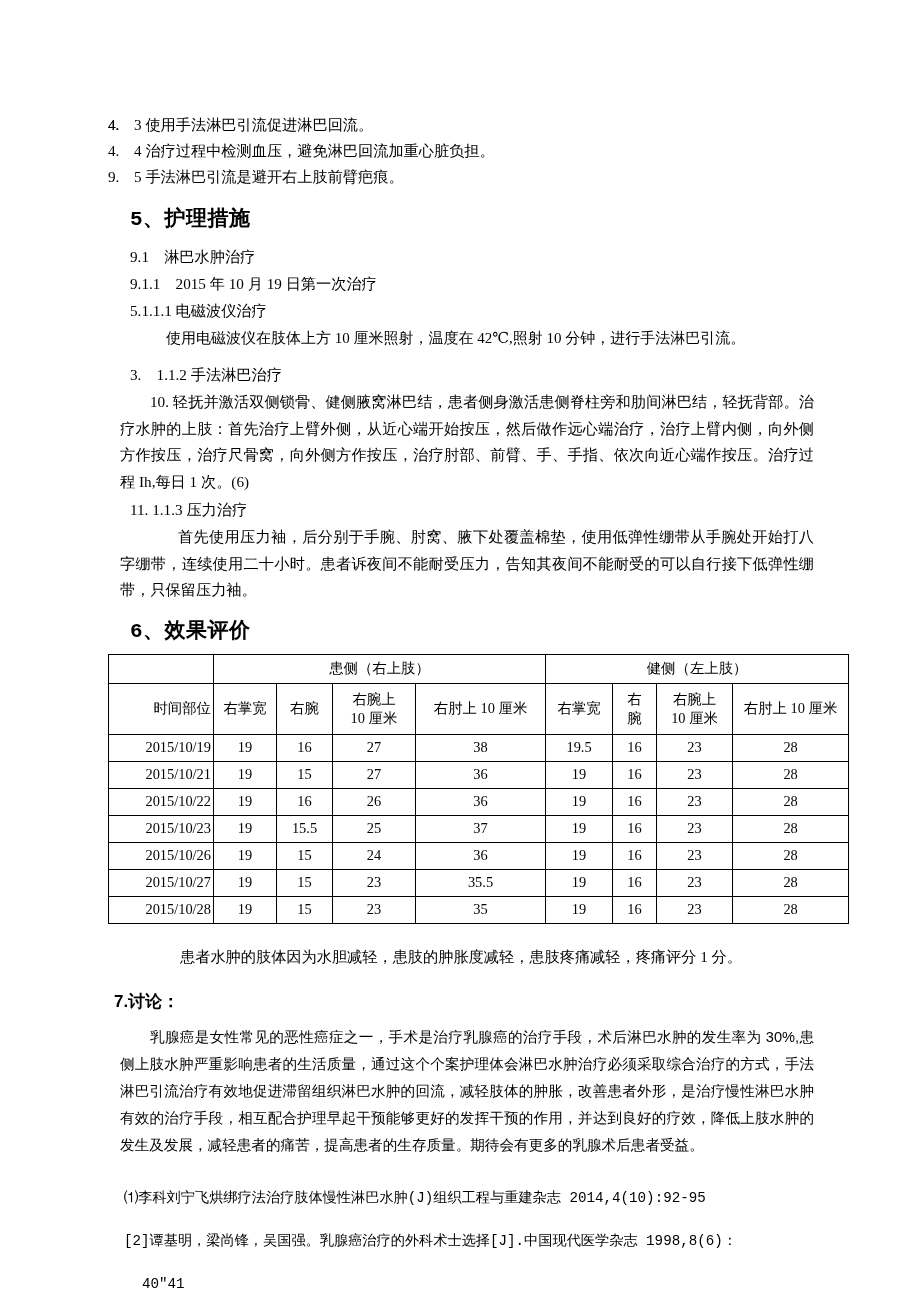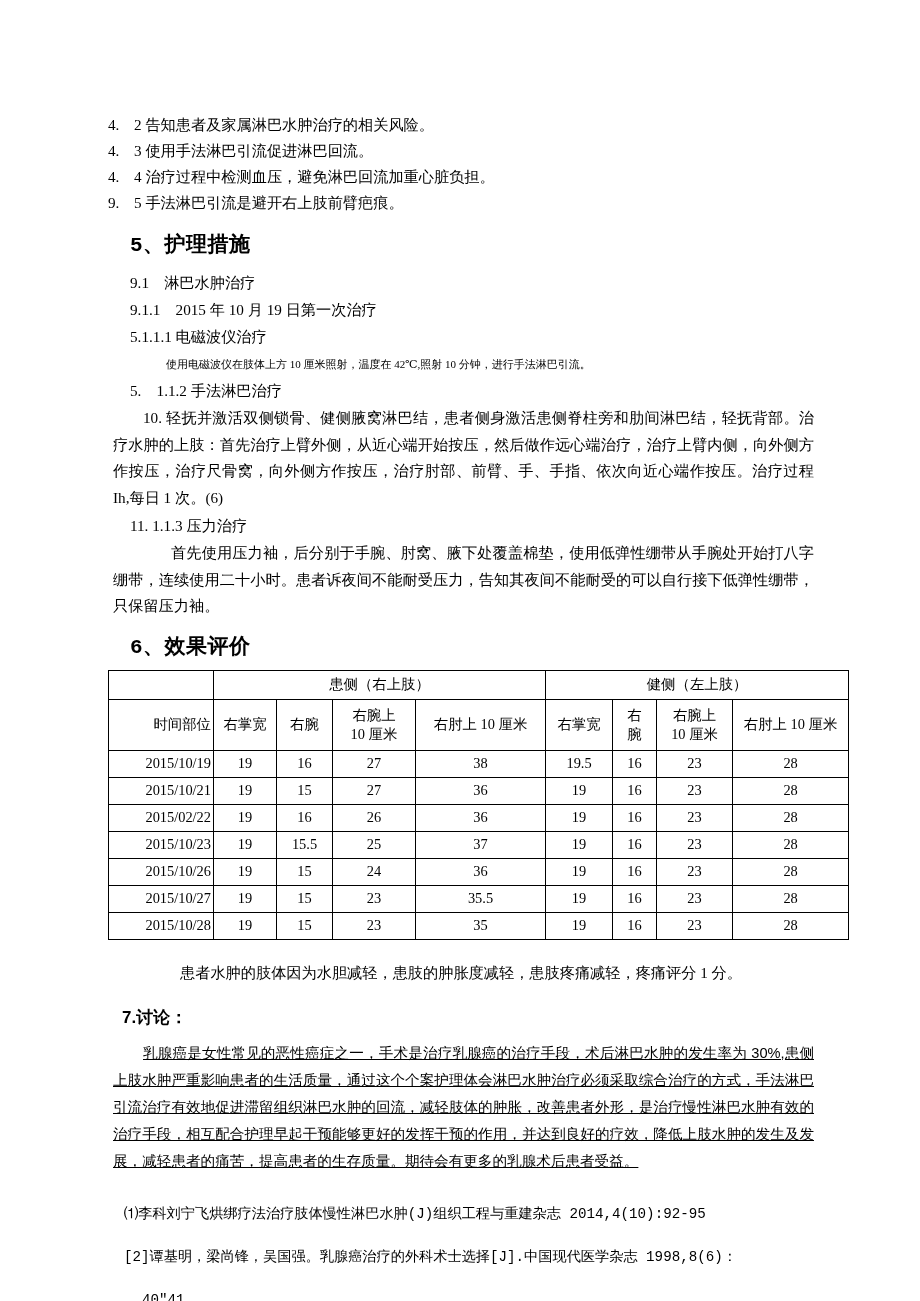--- a/index.html
+++ b/index.html
@@ -59,55 +59,54 @@
     letter-spacing: 0.5px;
   }
   h2.section.tight {
     margin-top: 14px;
     margin-bottom: 8px;
   }
   h3.discuss {
     font-family: "Liberation Sans", "DejaVu Sans", sans-serif;
     font-size: 17px;
     font-weight: bold;
-    margin: 20px 0 10px 14px;
+    margin: 20px 0 10px 6px;
     line-height: 24px;
   }
 
   
   .sub {
     font-size: 15.2px;
     line-height: 26px;
     margin: 0 0 1px 22px;
     white-space: nowrap;
   }
 
   .indent-para {
-    font-size: 11px;
+    font-size: 15px;
     line-height: 26px;
-    margin: 0 0 1px 0;
+    margin: 0 0 11px 0;
     text-indent: 58px;
     text-align: justify;
   }
   .body-para {
     font-size: 15.2px;
     line-height: 26.5px;
-    margin: 0 0 2px 5px;
+    margin: 0 0 2px 12px;
     text-indent: 30px;
     text-align: justify;
     text-justify: inter-character;
   }
   .body-para.deep {
     text-indent: 58px;
   }
   .body-para.sans {
     font-family: "Liberation Sans", "DejaVu Sans", sans-serif;
     font-size: 14.6px;
     line-height: 27px;
-    text-decoration: underline;
   }
 
   
   .tablewrap {
     margin: 6px 0 0 0;
   }
   table.data {
     border-collapse: collapse;
     table-layout: fixed;
     width: 706px;
@@ -154,40 +153,40 @@
   .spacer-top { height: 8px; }
 </style>
 </head>
 <body>
 
 <div class="page">
   <div class="content">
 
     <ul class="numlist">
       <li>
-        <span class="num">4.</span><span>2 告知患者及家属淋巴水肿治疗的相关风险。</span>
+        <span class="num">4.</span>
       </li>
       <li>
         <span class="num">4.</span><span>3 使用手法淋巴引流促进淋巴回流。</span>
       </li>
       <li>
         <span class="num">4.</span><span>4 治疗过程中检测血压，避免淋巴回流加重心脏负担。</span>
       </li>
       <li>
         <span class="num">9.</span><span>5 手法淋巴引流是避开右上肢前臂疤痕。</span>
       </li>
     </ul>
 
     <h2 class="section">5、护理措施</h2>
 
     <p class="sub">9.1　淋巴水肿治疗</p>
     <p class="sub">9.1.1　2015 年 10 月 19 日第一次治疗</p>
     <p class="sub">5.1.1.1 电磁波仪治疗</p>
     <p class="indent-para">使用电磁波仪在肢体上方 10 厘米照射，温度在 42℃,照射 10 分钟，进行手法淋巴引流。</p>
-    <p class="sub">5.　1.1.2 手法淋巴治疗</p>
+    <p class="sub">3.　1.1.2 手法淋巴治疗</p>
     <p class="body-para">10. 轻抚并激活双侧锁骨、健侧腋窝淋巴结，患者侧身激活患侧脊柱旁和肋间淋巴结，轻抚背部。治疗水肿的上肢：首先治疗上臂外侧，从近心端开始按压，然后做作远心端治疗，治疗上臂内侧，向外侧方作按压，治疗尺骨窝，向外侧方作按压，治疗肘部、前臂、手、手指、依次向近心端作按压。治疗过程 Ih,每日 1 次。(6)</p>
     <p class="sub">11. 1.1.3 压力治疗</p>
     <p class="body-para deep">首先使用压力袖，后分别于手腕、肘窝、腋下处覆盖棉垫，使用低弹性绷带从手腕处开始打八字绷带，连续使用二十小时。患者诉夜间不能耐受压力，告知其夜间不能耐受的可以自行接下低弹性绷带，只保留压力袖。</p>
 
     <h2 class="section tight">6、效果评价</h2>
 
     <div class="tablewrap">
       <table class="data">
         <colgroup>
           <col style="width:105px">
@@ -238,21 +237,21 @@
             <td>19</td>
             <td>15</td>
             <td>27</td>
             <td>36</td>
             <td>19</td>
             <td>16</td>
             <td>23</td>
             <td>28</td>
           </tr>
           <tr>
-            <td class="datecell">2015/02/22</td>
+            <td class="datecell">2015/10/22</td>
             <td>19</td>
             <td>16</td>
             <td>26</td>
             <td>36</td>
             <td>19</td>
             <td>16</td>
             <td>23</td>
             <td>28</td>
           </tr>
           <tr>

